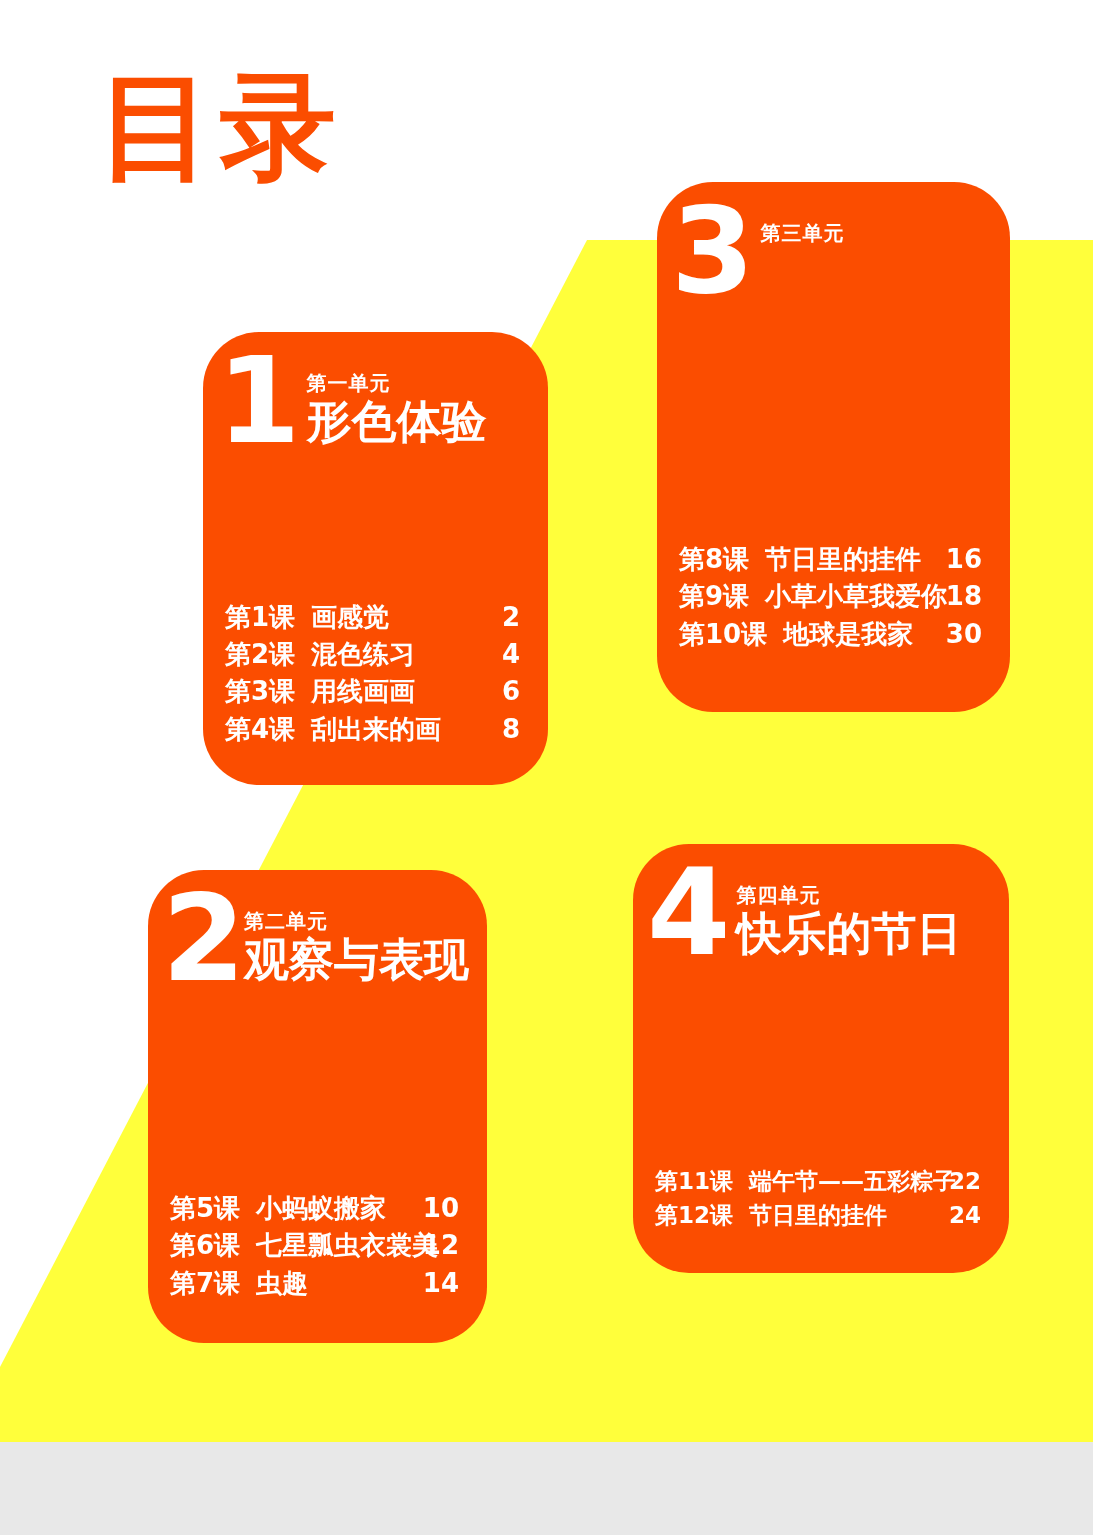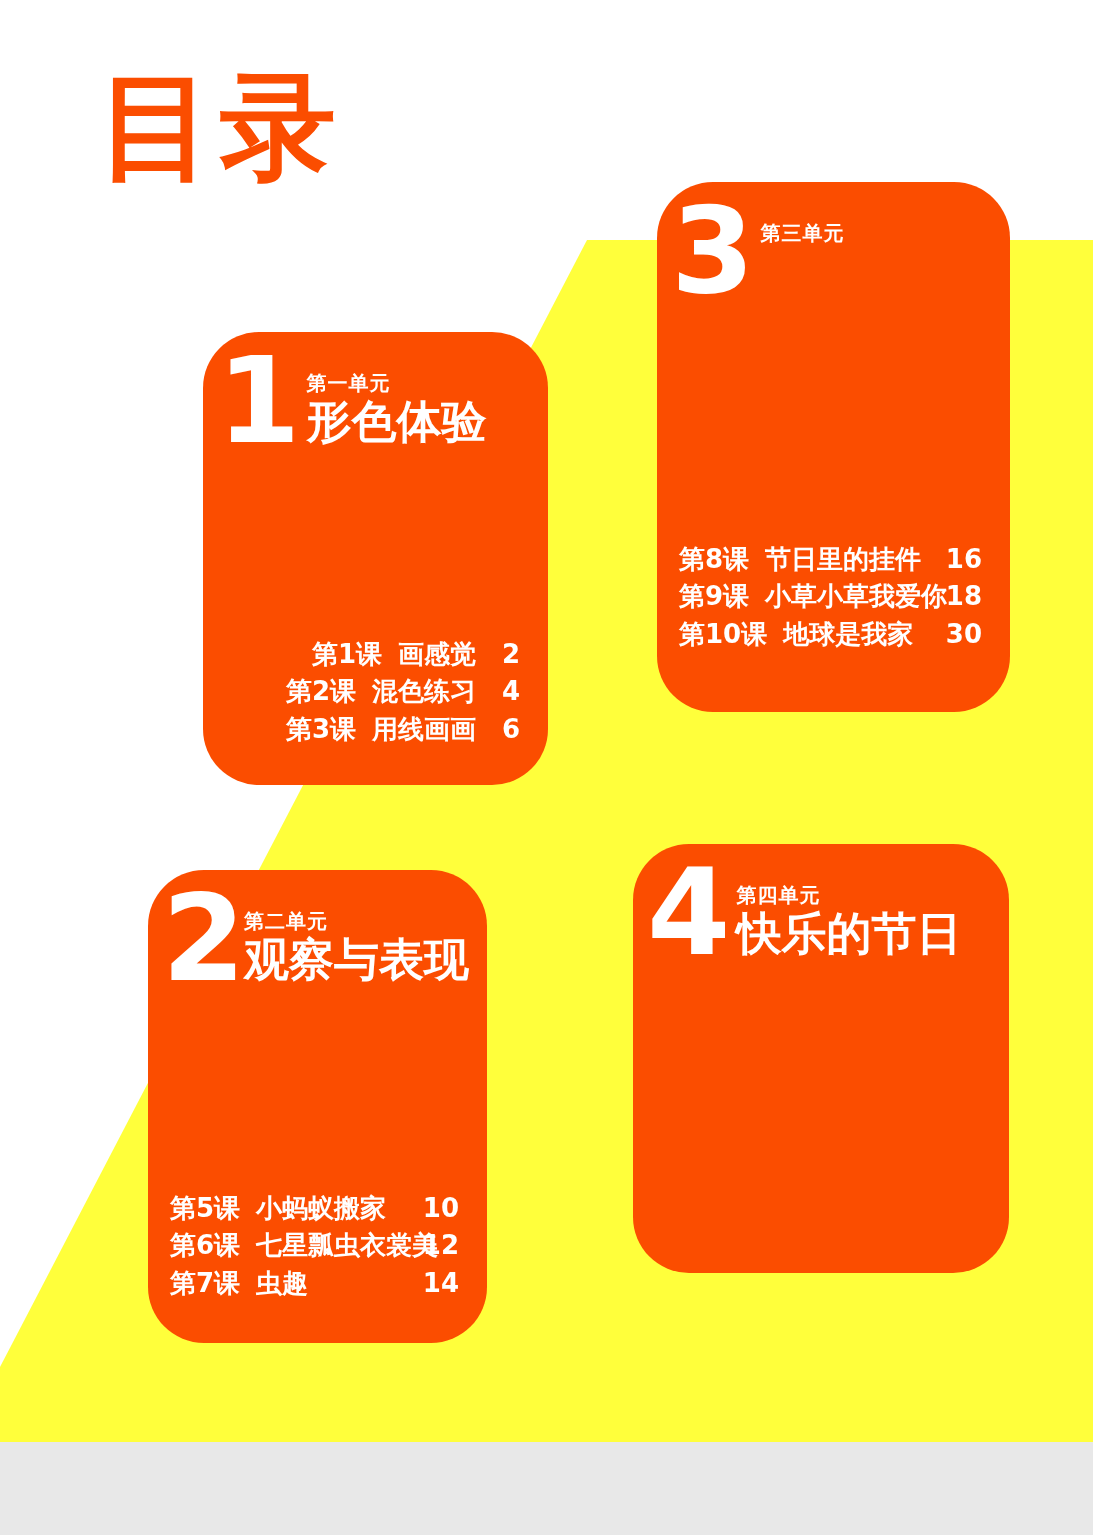--- a/index.html
+++ b/index.html
@@ -51,21 +51,21 @@
   }
   .unit-head-text{margin-left:6px;padding-top:24px;}
   .unit-label{font-size:20px;font-weight:700;letter-spacing:1px;}
   .unit-title{font-size:45px;font-weight:800;line-height:1.12;white-space:nowrap;}
 
   .lessons{
     margin-top:auto;
     display:flex;flex-direction:column;gap:10px;
     padding:0 28px 46px 22px;
   }
-  .card-u1 .lessons{padding-bottom:42px;align-items:flex-end;}
+  .card-u1 .lessons{padding-bottom:42px;}
   .card-u3 .lessons{padding-bottom:64px;}
   .lesson{
     position:relative;display:flex;align-items:baseline;
     font-size:26px;font-weight:700;line-height:1.05;
     white-space:nowrap;padding-right:44px;
   }
   .card-u4 .lesson{font-size:23px;}
   .lesson-no{margin-right:16px;}
   .lesson-title{}
   .lesson-page{position:absolute;right:0;bottom:0;}
@@ -99,20 +99,25 @@
     <span class="lesson-title">混色练习</span>
     <span class="lesson-page">4</span>
   </div>
 
   <div class="lesson">
     <span class="lesson-no">第3课</span>
     <span class="lesson-title">用线画画</span>
     <span class="lesson-page">6</span>
   </div>
 
+  <div class="lesson">
+    <span class="lesson-no">第4课</span>
+    <span class="lesson-title">刮出来的画</span>
+    <span class="lesson-page">8</span>
+  </div>
 </div>
   </section>
 
   <section class="card card-u2">
     <div class="unit-head">
       <div class="unit-number">2</div>
       <div class="unit-head-text">
         <div class="unit-label">第二单元</div>
         <div class="unit-title">观察与表现</div>
       </div>
@@ -167,15 +172,28 @@
   </section>
 
   <section class="card card-u4">
     <div class="unit-head">
       <div class="unit-number">4</div>
       <div class="unit-head-text">
         <div class="unit-label">第四单元</div>
         <div class="unit-title">快乐的节日</div>
       </div>
     </div>
+    <div class="lessons">
+  <div class="lesson">
+    <span class="lesson-no">第11课</span>
+    <span class="lesson-title">端午节——五彩粽子</span>
+    <span class="lesson-page">22</span>
+  </div>
+
+  <div class="lesson">
+    <span class="lesson-no">第12课</span>
+    <span class="lesson-title">节日里的挂件</span>
+    <span class="lesson-page">24</span>
+  </div>
+</div>
   </section>
 
 </div>
 
 </body></html>

